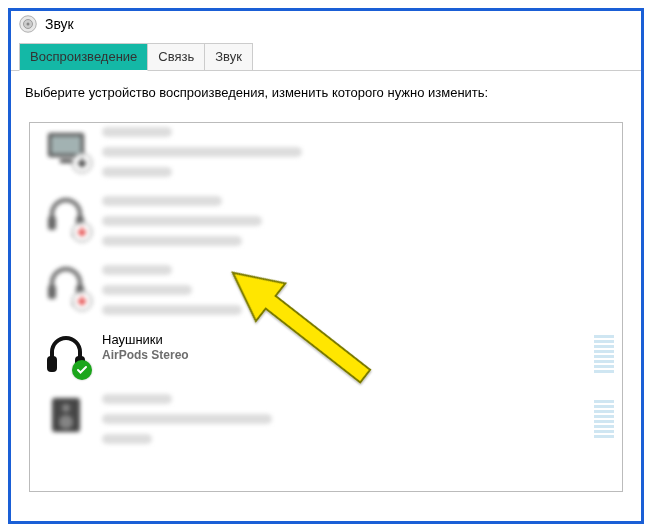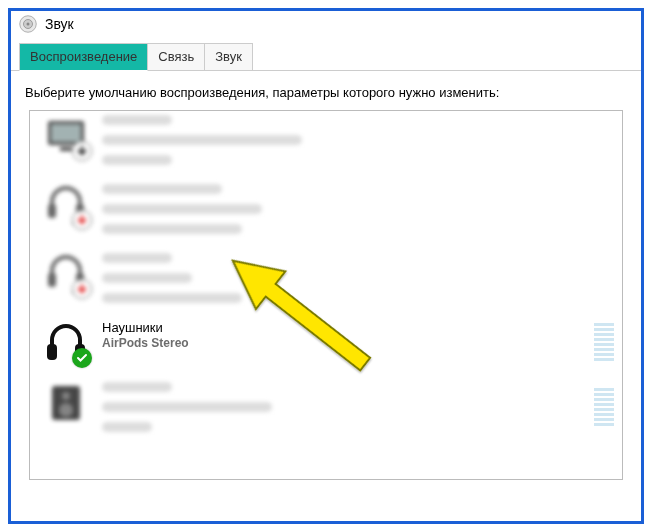--- a/index.html
+++ b/index.html
@@ -49,21 +49,21 @@
     z-index: 2;
     border-bottom: 1px solid #fff;
     margin-bottom: -1px;
   }
   .instruction {
     padding: 14px 14px 10px;
     color: #000;
     font-size: 13px;
   }
   .device-panel {
-    margin: 0 18px;
+    margin: 12px 18px;
     border: 1px solid #bbb;
     height: 370px;
     overflow: hidden;
     position: relative;
     background: #fff;
   }
   .devlist { padding: 4px 0; }
   .dev {
     display: flex;
     align-items: flex-start;
@@ -135,21 +135,21 @@
     </span>
     <span class="title-text">Звук</span>
   </div>
 
   <div class="tabs">
     <div class="tab active">Воспроизведение</div>
     <div class="tab">Связь</div>
     <div class="tab">Звук</div>
   </div>
 
-  <div class="instruction">Выберите умолчанию воспроизведения, параметры которого нужно изменить:</div>
+  <div class="instruction">Выберите устройство воспроизведения, изменить которого нужно изменить:</div>
 
   <div class="device-panel">
     <div class="devlist">
 
       <div class="dev" style="margin-top:-10px">
         <div class="icon-wrap blurred-icon">
           <svg width="48" height="48" viewBox="0 0 48 48">
             <rect x="6" y="10" width="36" height="24" rx="2" fill="#3a3a3a"></rect>
             <rect x="9" y="13" width="30" height="18" fill="#9aa"></rect>
             <rect x="18" y="36" width="12" height="4" fill="#3a3a3a"></rect>

